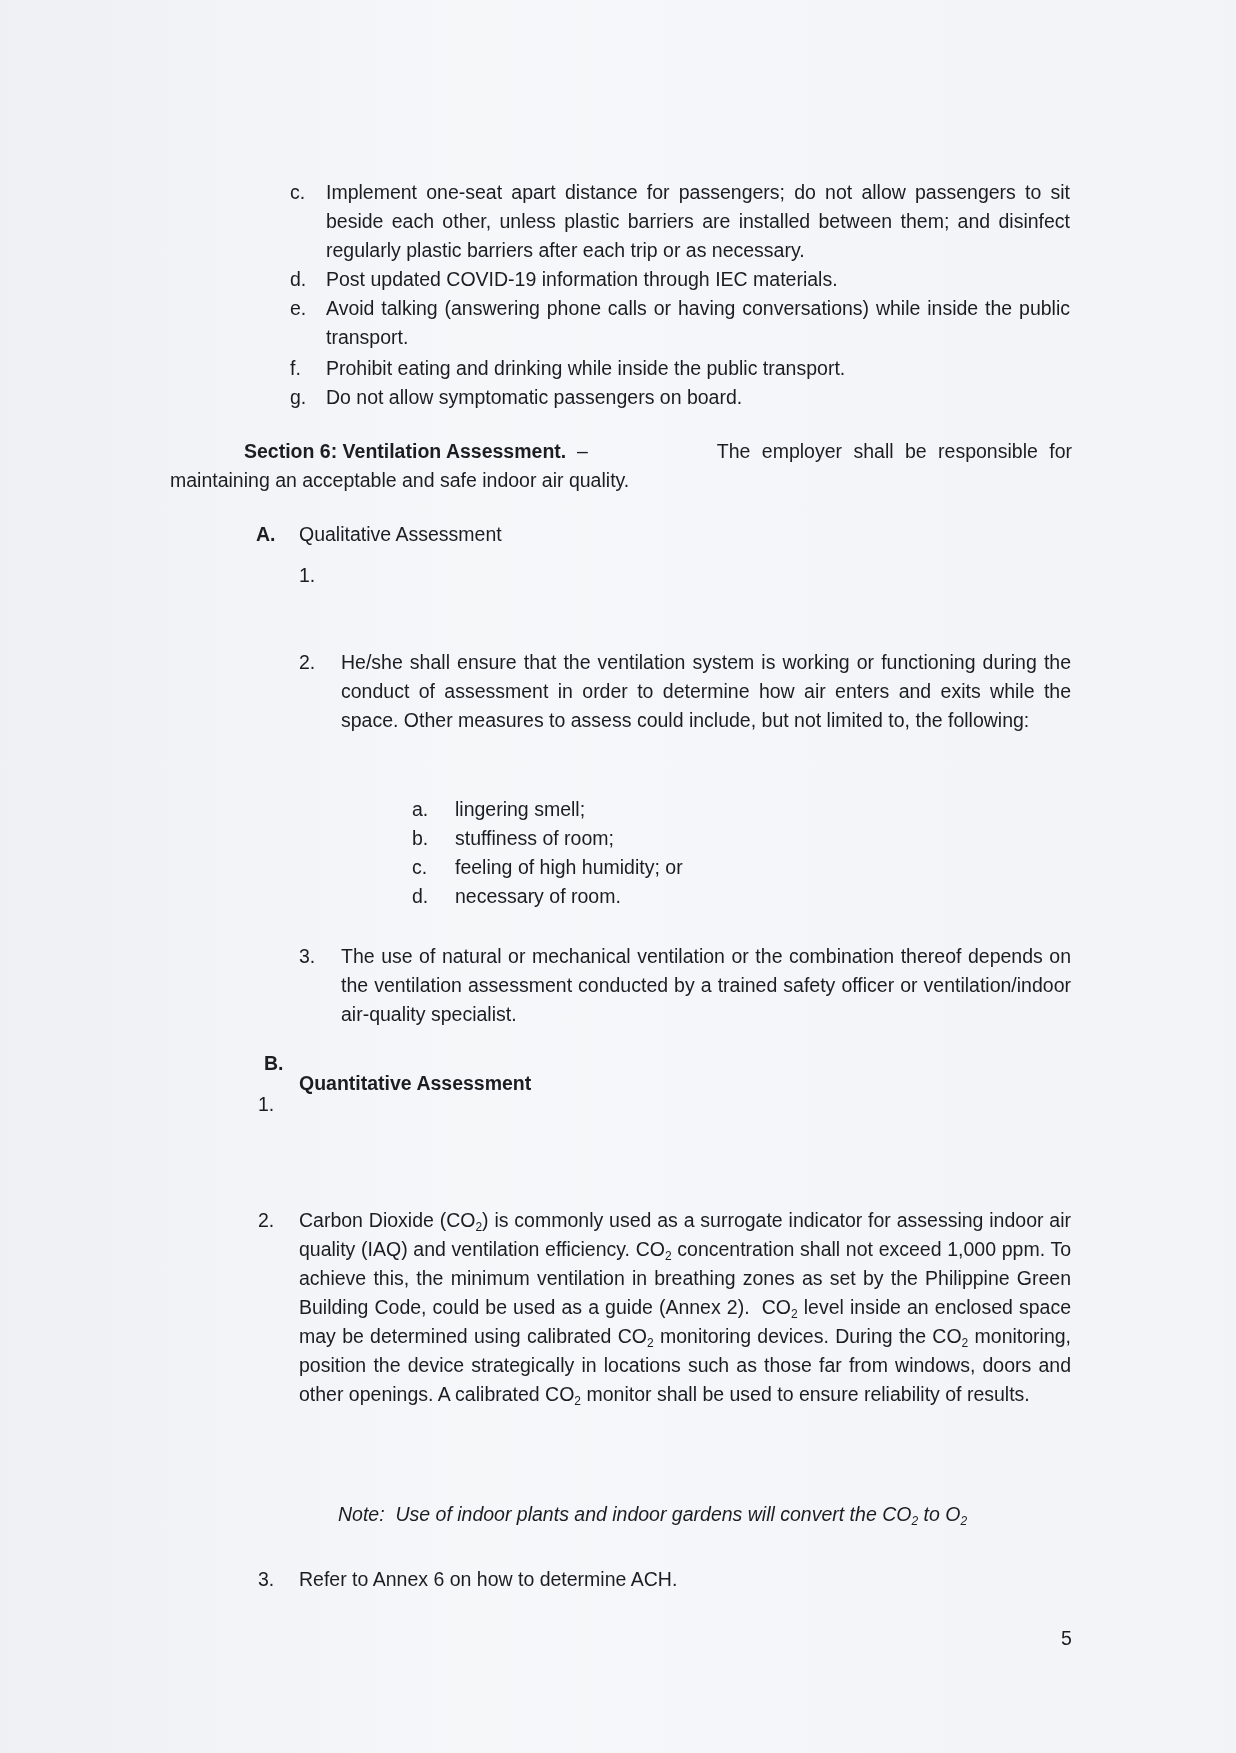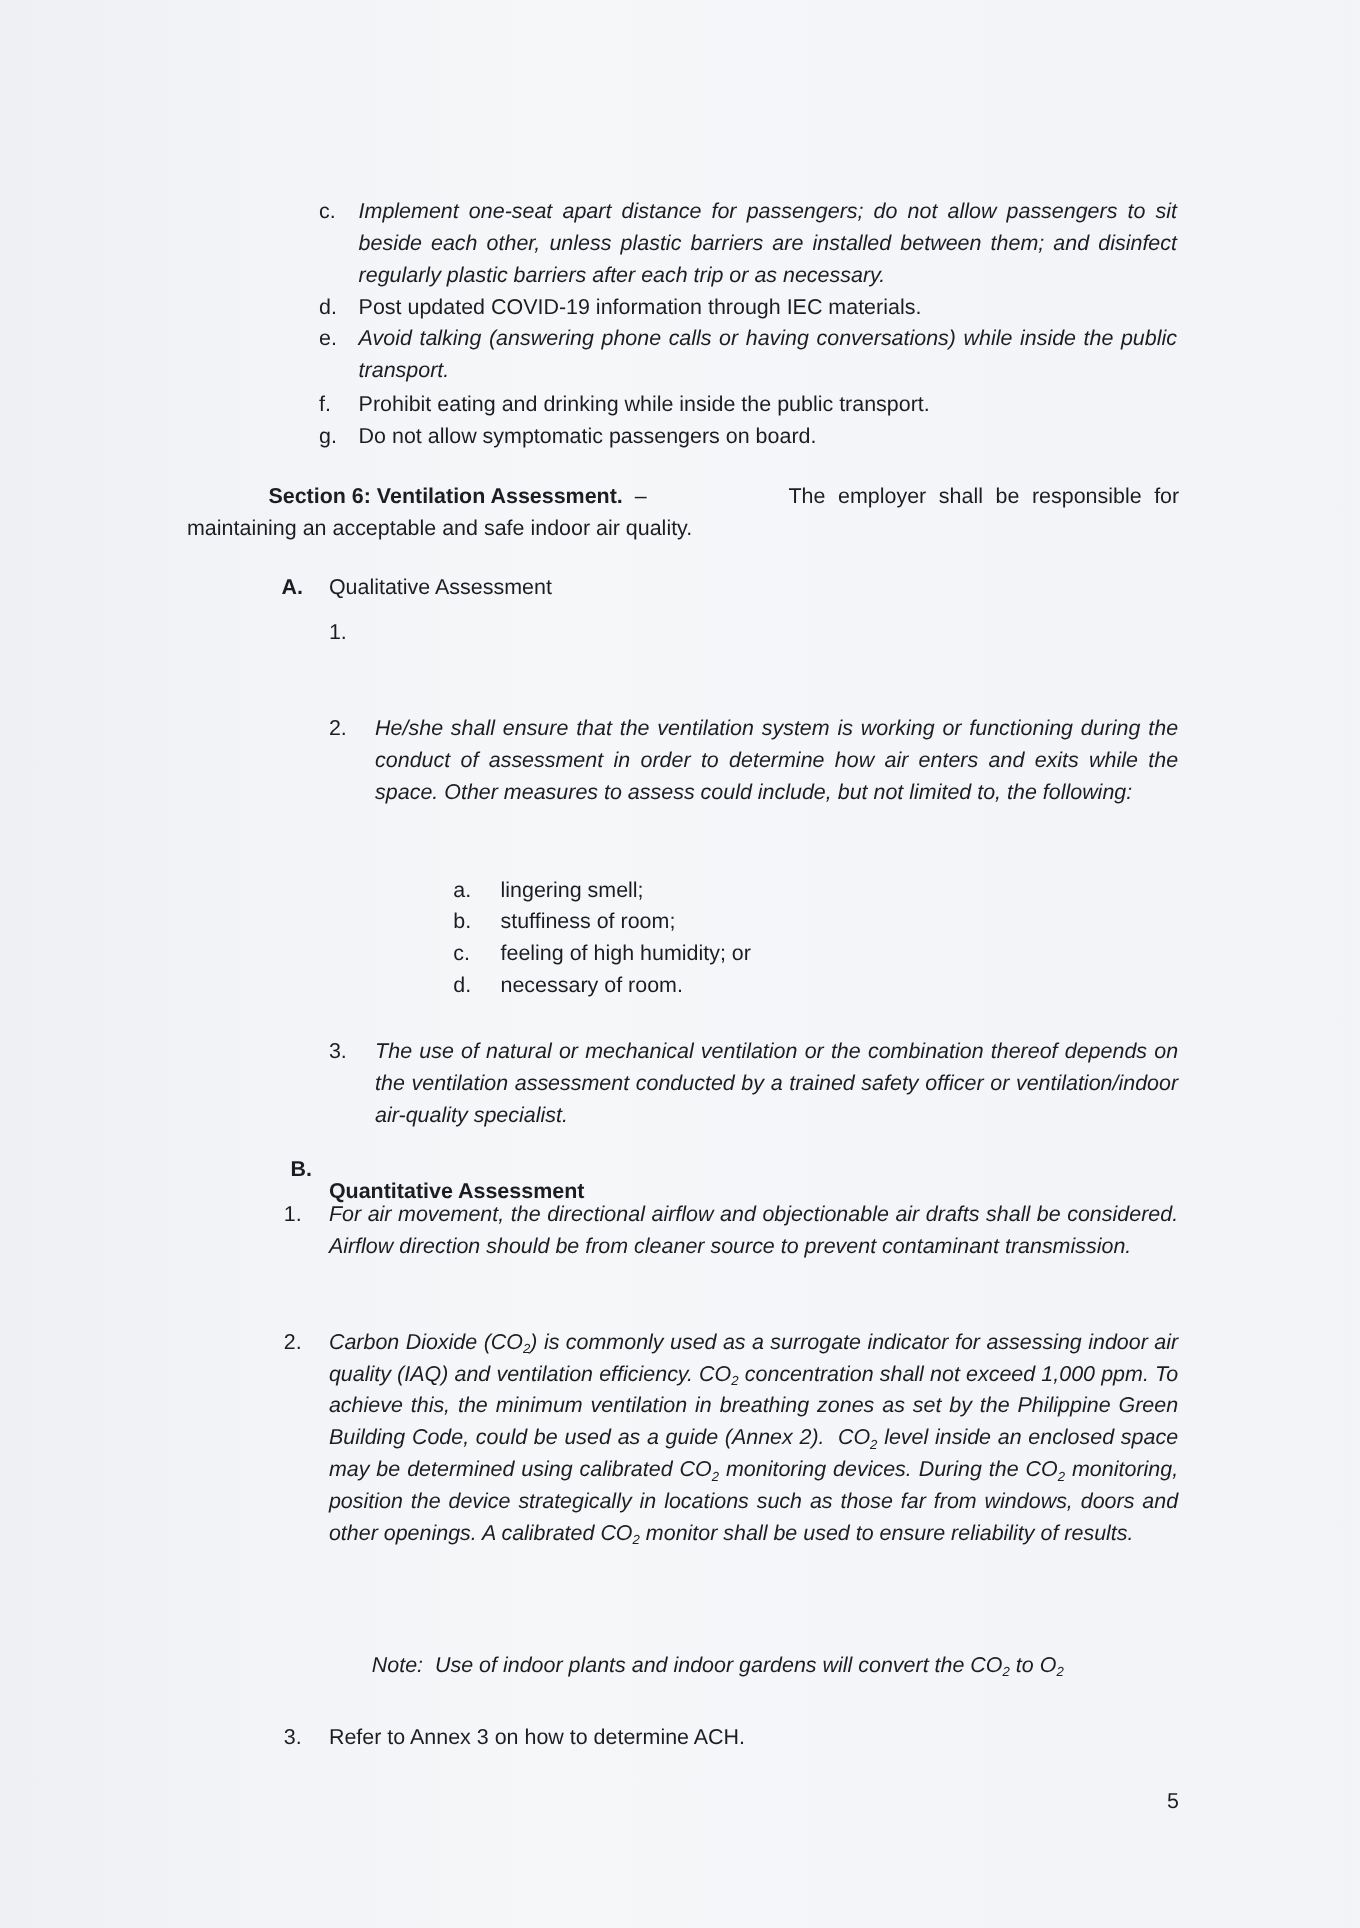--- a/index.html
+++ b/index.html
@@ -9,21 +9,21 @@
     font-family: "Liberation Sans", sans-serif;
     color: #1c1c22;
     position: relative;
     overflow: hidden;
   }
   .page {
     position: absolute; left: 0; top: 0; width: 1236px; height: 1753px;
     background: linear-gradient(90deg, #eef0f4 0%, #f6f7f9 40%, #f2f3f7 100%);
   }
   .blk { position: absolute; font-size: 19.5px; line-height: 29px; }
-  .just { text-align: justify; text-align-last: left; font-style: italic; }
+  .just { text-align: justify; text-align-last: left; }
   .row { position: absolute; font-size: 19.5px; line-height: 29px; }
   .mk { position: absolute; }
   b { font-weight: bold; }
   sub { font-size: 12px; line-height: 0; vertical-align: -4px; }
   .ital { font-style: italic; }
 </style>
 </head>
 <body>
 
 <div class="page">
@@ -68,24 +68,23 @@
   <div class="row" style="left:412px; top:882px;">d.</div>
   <div class="row" style="left:455px; top:882px;">necessary of room.</div>
 
   <div class="row" style="left:299px; top:942px;">3.</div>
   <div class="blk just" style="left:341px; top:942px; width:730px;">The use of natural or mechanical ventilation or the combination thereof depends on the ventilation assessment conducted by a trained safety officer or ventilation/indoor air-quality specialist.</div>
 
   <div class="row" style="left:264px; top:1049px; font-weight:bold;">B.</div>
   <div class="row" style="left:299px; top:1049px; font-weight:bold;margin-top:20px;">Quantitative Assessment</div>
 
   <div class="row" style="left:258px; top:1090px;">1.</div>
-  <div class="blk just" style="left:299px; top:1090px; width:772px;">For air movement, the directional airflow and objectionable air drafts shall be considered. Airflow direction should be from cleaner source to prevent contaminant transmission.</div>
 
   <div class="row" style="left:258px; top:1206px;">2.</div>
   <div class="blk just" style="left:299px; top:1206px; width:772px;"><span>Carbon Dioxide (</span><span>CO</span><sub>2</sub><span>) is commonly used as a surrogate indicator for assessing indoor air quality (IAQ) and ventilation efficiency. </span><span>CO</span><sub>2</sub><span> concentration shall not exceed 1,000 ppm. To achieve this, the minimum ventilation in breathing zones as set by the Philippine Green Building Code, could be used as a guide (Annex 2).&nbsp;&nbsp;</span><span>CO</span><sub>2</sub><span> level inside an enclosed space may be determined using calibrated </span><span>CO</span><sub>2</sub><span> monitoring devices. During the </span><span>CO</span><sub>2</sub><span> monitoring, position the device strategically in locations such as those far from windows, doors and other openings. A calibrated </span><span>CO</span><sub>2</sub><span> monitor shall be used to ensure reliability of results.</span></div>
 
   <div class="blk ital" style="left:299px; top:1500px; width:772px;margin-left:39px;"><span>Note:&nbsp; Use of indoor plants and indoor gardens will convert the </span><span>CO</span><sub>2</sub><span> to </span><span>O</span><sub>2</sub></div>
 
   <div class="row" style="left:258px; top:1565px;">3.</div>
-  <div class="blk" style="left:299px; top:1565px; width:772px;">Refer to Annex 3 on how to determine ACH.</div>
+  <div class="blk" style="left:299px; top:1565px; width:772px;">Refer to Annex 6 on how to determine ACH.</div>
 
   <div class="row" style="left:1061px; top:1624px;">5</div>
 </div>
 
 </body></html>

